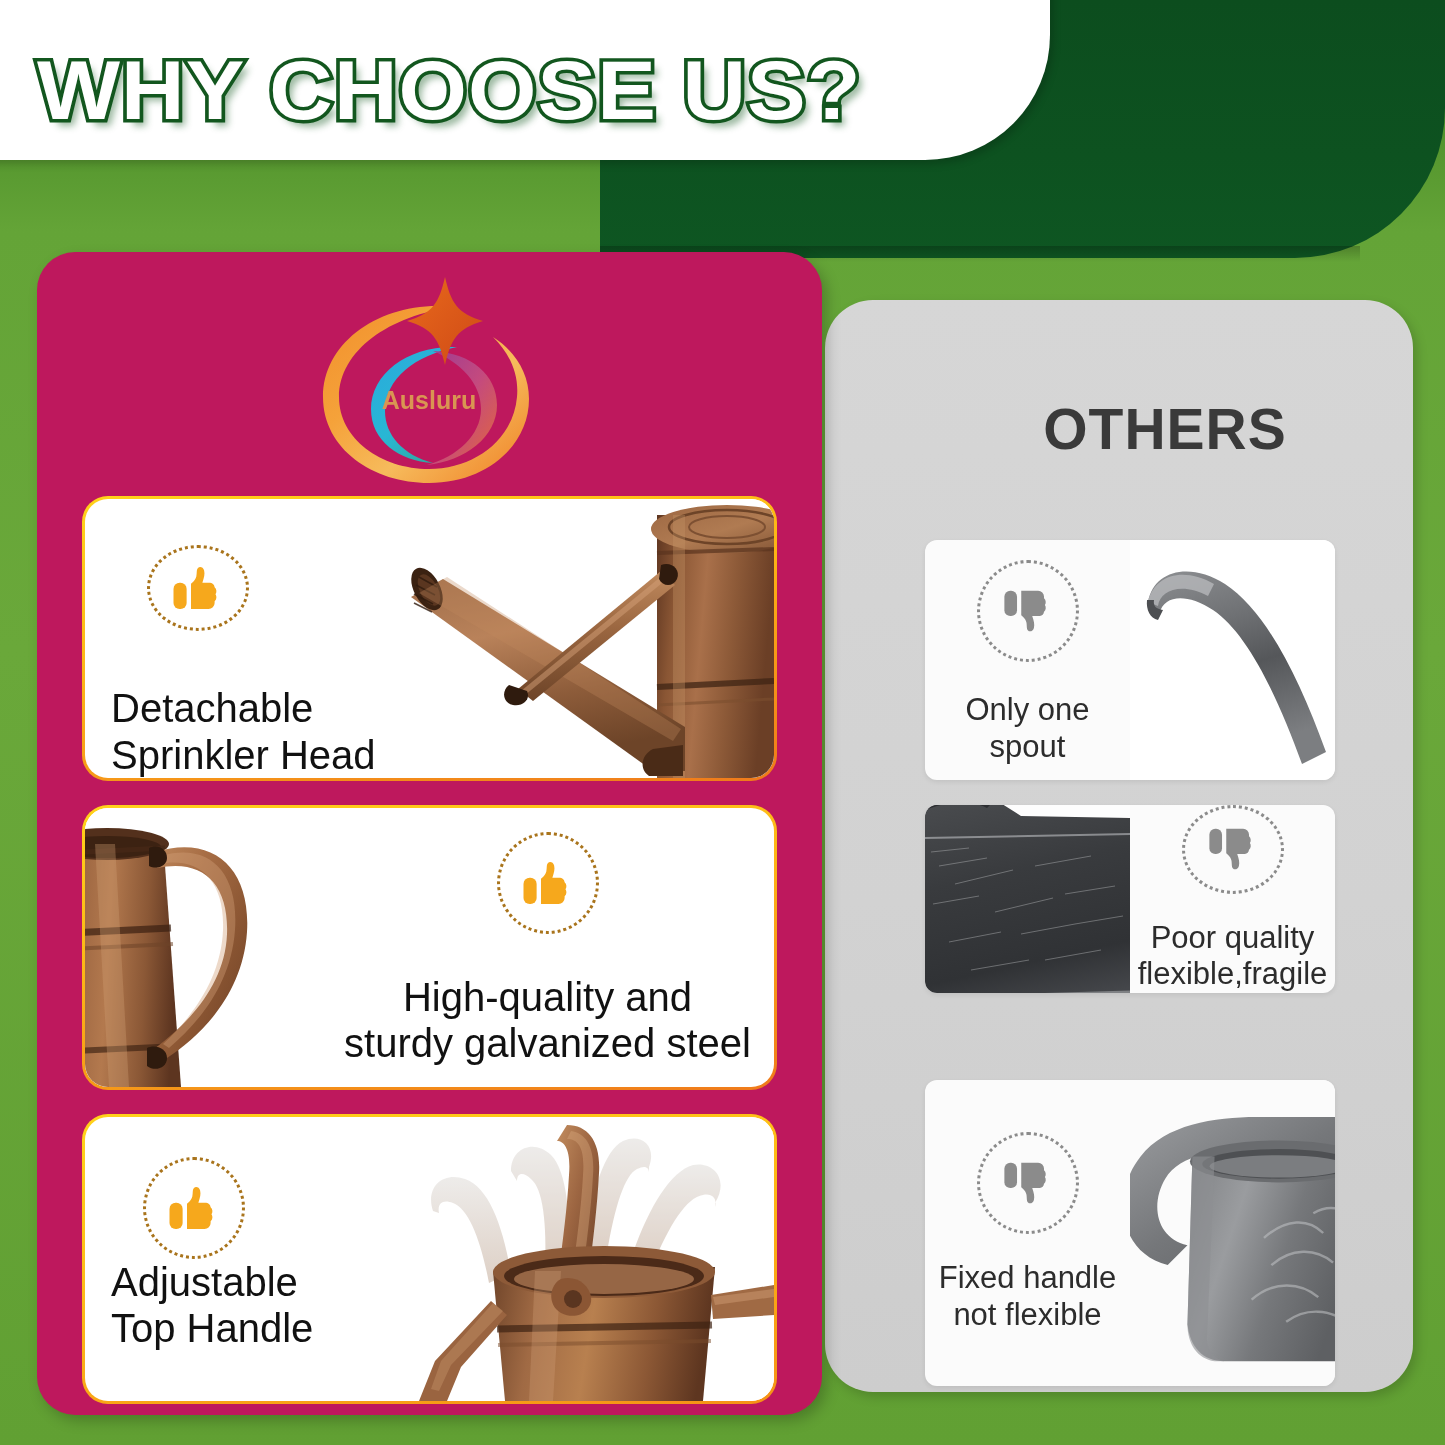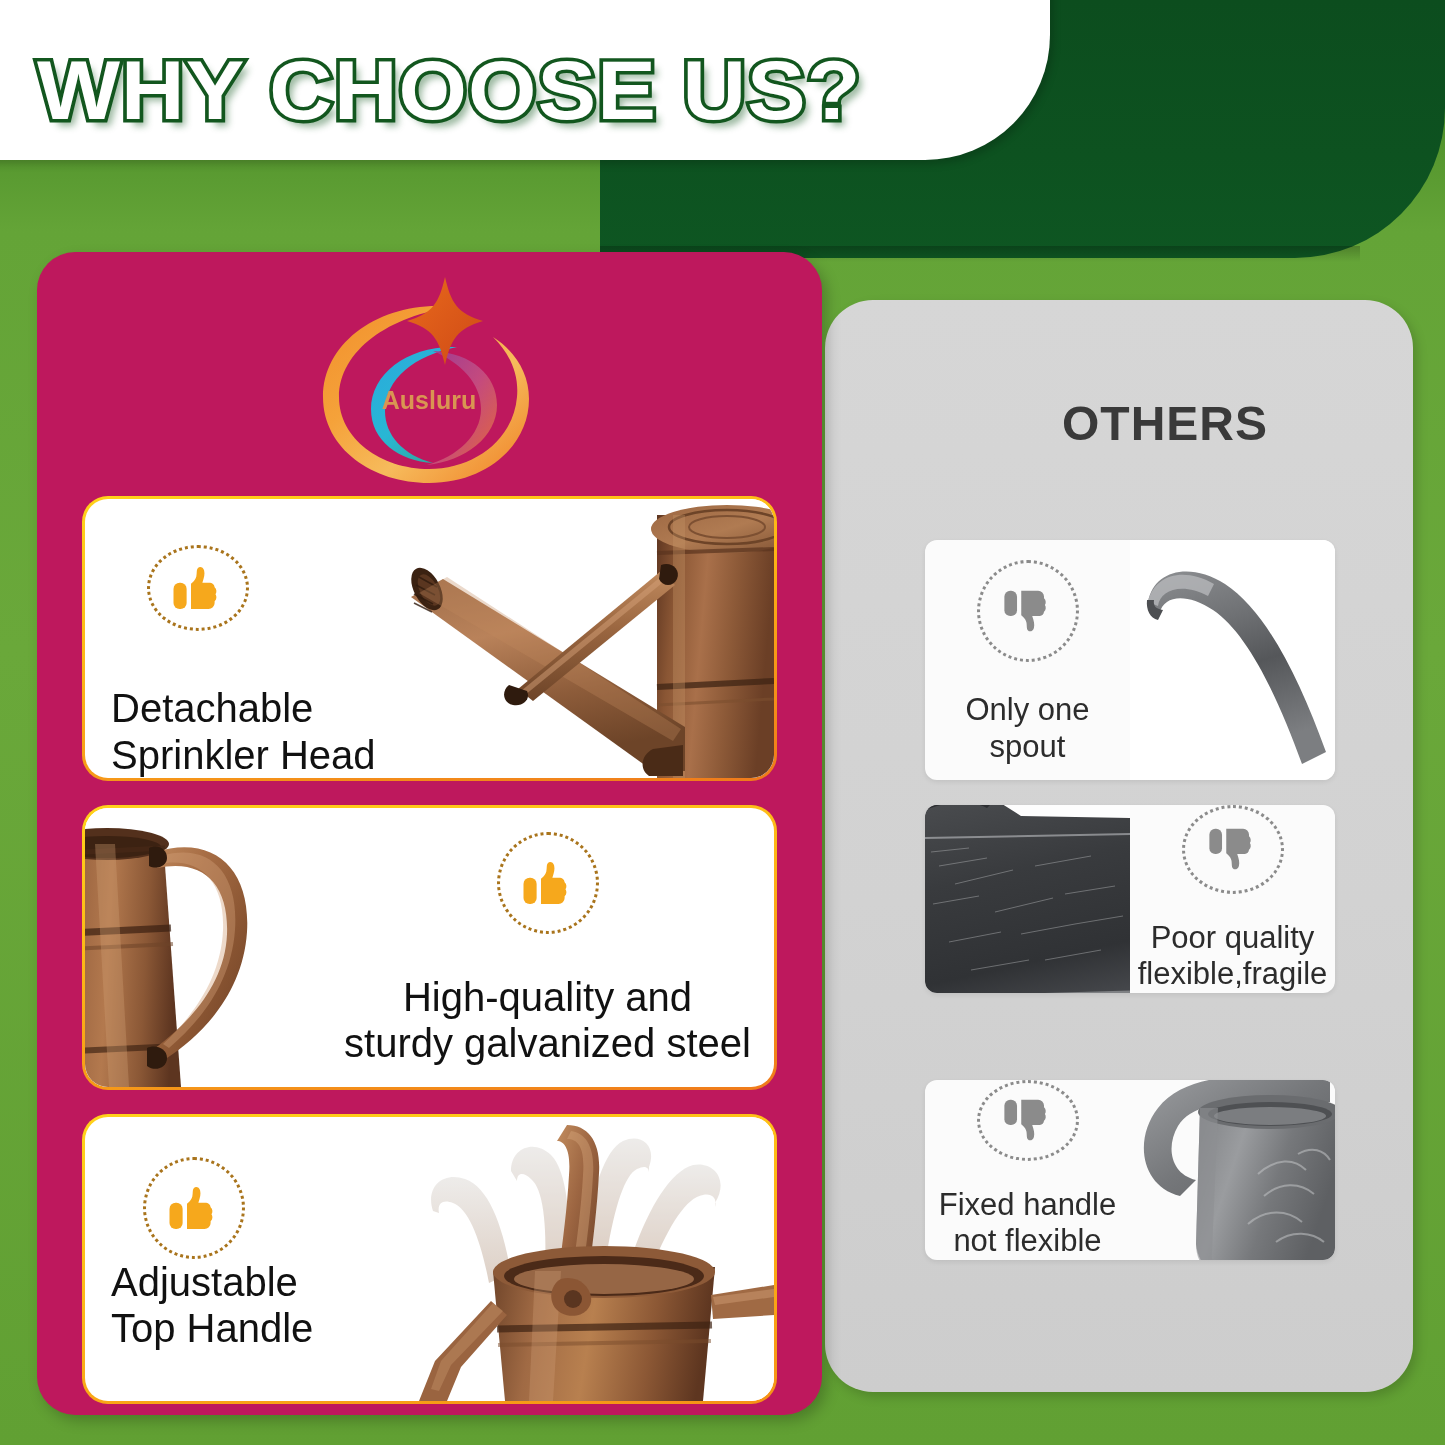--- a/index.html
+++ b/index.html
@@ -53,36 +53,36 @@
   
   .gray-panel{
     position:absolute;left:825px;top:300px;width:588px;height:1092px;
     background:linear-gradient(180deg,#d6d6d6 0%,#d2d2d2 55%,#cdcdcd 100%);
     border-radius:48px;
     box-shadow:4px 5px 11px rgba(0,0,0,.17);
   }
   .others-title{
     position:absolute;left:0;top:96px;width:588px;
     text-align:center;
-    font-size:48px;font-weight:bold;letter-spacing:1px;
+    font-size:57px;font-weight:bold;letter-spacing:1px;
     color:#3a3a3a;
     font-family:"Liberation Sans", sans-serif;
   }
   .others-title-inner{margin-left:92px;}
 
   .ocard{
     position:absolute;left:100px;width:410px;
     background:#fbfbfb;
     border-radius:12px;
     box-shadow:0 2px 5px rgba(0,0,0,.08);
     overflow:hidden;
   }
   .ocard-1{top:240px;height:240px;}
   .ocard-2{top:505px;height:188px;}
-  .ocard-3{top:780px;height:180px;}
+  .ocard-3{top:780px;height:306px;}
 
   .ocard .half{position:absolute;top:0;height:100%;width:50%;}
   .ocard .half.left{left:0;}
   .ocard .half.right{left:50%;}
 
   .ocard .txtside{
     position:absolute;display:flex;flex-direction:column;
     justify-content:center;align-items:center;
     padding:0 6px;box-sizing:border-box;
   }

